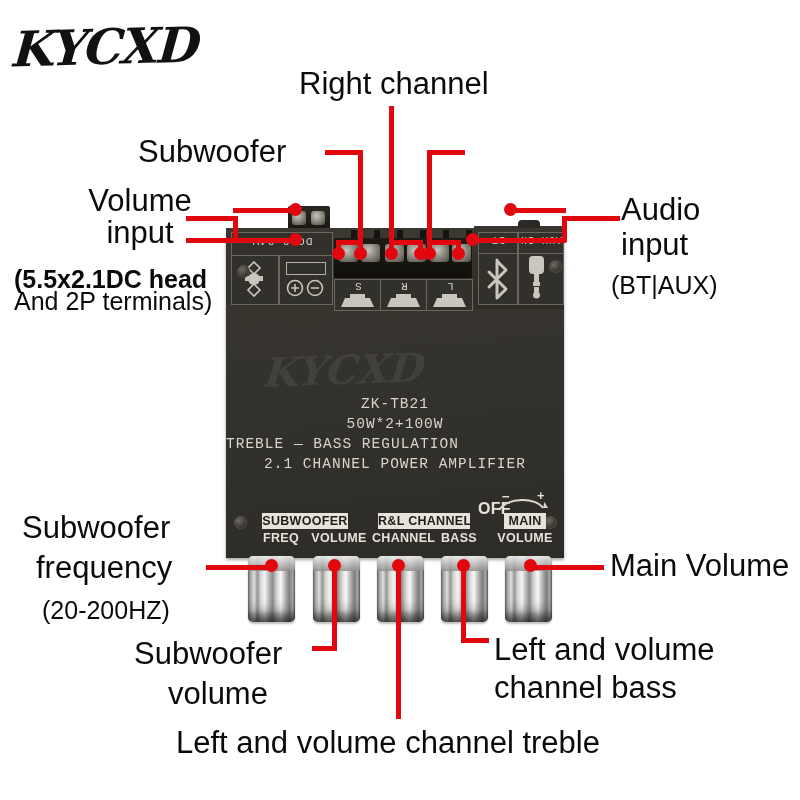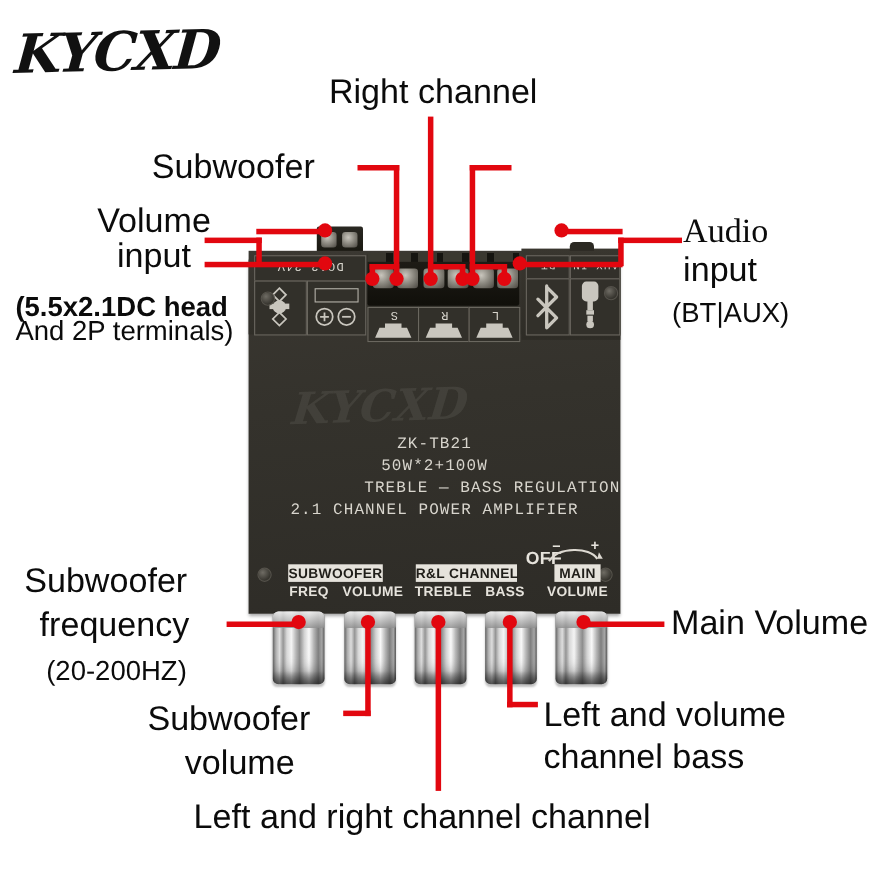--- a/index.html
+++ b/index.html
@@ -123,32 +123,32 @@
 <div id="stage">
 
   <div class="logo">KYCXD</div>
 
   <div id="board">
 
     <div style="position:absolute;left:40px;top:110px;font-family:'DejaVu Serif',serif;font-style:italic;font-weight:700;font-size:40px;color:rgba(200,196,186,.10);transform:skewX(-8deg) rotate(-2deg);white-space:nowrap;">KYCXD</div>
 
     <div class="silk" style="left:0;top:160px;width:338px;text-align:center;font-size:14.5px;">ZK-TB21</div>
     <div class="silk" style="left:0;top:180px;width:338px;text-align:center;font-size:14.5px;">50W*2+100W</div>
-    <div class="silk" style="left:0;top:200px;width:338px;text-align:right;font-size:14.5px;">TREBLE — BASS REGULATION</div>
+    <div class="silk" style="left:0;top:200px;width:338px;text-align:left;font-size:14.5px;">TREBLE — BASS REGULATION</div>
     <div class="silk" style="left:0;top:220px;width:338px;text-align:center;font-size:14.5px;">2.1 CHANNEL POWER AMPLIFIER</div>
 
     <div class="screw" style="left:8px;top:280px;"></div>
     <div class="screw" style="left:318px;top:280px;"></div>
 
     <div class="silkbox" style="left:36px;top:277px;width:86px;font-size:12.5px;padding:1px 0;">SUBWOOFER</div>
     <div class="silkplain" style="left:28px;top:295px;width:54px;font-size:12.5px;">FREQ</div>
     <div class="silkplain" style="left:80px;top:295px;width:66px;font-size:12.5px;">VOLUME</div>
 
     <div class="silkbox" style="left:152px;top:277px;width:92px;font-size:12.5px;padding:1px 0;">R&amp;L CHANNEL</div>
-    <div class="silkplain" style="left:146px;top:295px;width:62px;font-size:12.5px;">TREBLE</div>
+    <div class="silkplain" style="left:146px;top:295px;width:62px;font-size:12.5px;">CHANNEL</div>
     <div class="silkplain" style="left:206px;top:295px;width:54px;font-size:12.5px;">BASS</div>
 
     <div class="silkbox" style="left:278px;top:277px;width:42px;font-size:12.5px;padding:1px 0;">MAIN</div>
     <div class="silkplain" style="left:270px;top:295px;width:58px;font-size:12.5px;">VOLUME</div>
 
     <div class="silkplain" style="left:252px;top:264px;width:26px;font-size:16px;">OFF</div>
     <div class="silkplain" style="left:273px;top:253px;width:14px;font-size:13px;">−</div>
     <div class="silkplain" style="left:308px;top:252px;width:14px;font-size:13px;">+</div>
     <svg style="position:absolute;left:272px;top:258px;" width="50" height="20">
       <path d="M1,16 C10,3 38,3 45,14" fill="none" stroke="#ddd9d1" stroke-width="2"></path>
@@ -250,32 +250,32 @@
   <div class="lbl" style="left:299px;top:68px;">Right channel</div>
 
   <div class="lbl" style="left:138px;top:136px;">Subwoofer</div>
 
 
   <div class="lbl c" style="left:60px;top:185px;width:160px;">Volume</div>
   <div class="lbl c" style="left:60px;top:217px;width:160px;">input</div>
   <div class="lbl sub" style="left:14px;top:266px;font-weight:bold;">(5.5x2.1DC head</div>
   <div class="lbl sub" style="left:14px;top:288px;">And 2P terminals)</div>
 
-  <div class="lbl" style="left:621px;top:194px;font-family:Liberation Serif, serif;">Audio</div>
+  <div class="lbl" style="left:621px;top:194px;">Audio</div>
   <div class="lbl" style="left:621px;top:229px;">input</div>
   <div class="lbl sub" style="left:611px;top:272px;">(BT|AUX)</div>
 
   <div class="lbl" style="left:22px;top:512px;">Subwoofer</div>
   <div class="lbl" style="left:36px;top:552px;">frequency</div>
   <div class="lbl sub" style="left:42px;top:597px;">(20-200HZ)</div>
 
   <div class="lbl" style="left:134px;top:638px;">Subwoofer</div>
   <div class="lbl" style="left:168px;top:678px;">volume</div>
 
-  <div class="lbl" style="left:176px;top:727px;">Left and right channel channel</div>
+  <div class="lbl" style="left:176px;top:727px;">Left and volume channel treble</div>
 
   <div class="lbl" style="left:494px;top:634px;">Left and volume</div>
   <div class="lbl" style="left:494px;top:672px;">channel bass</div>
 
   <div class="lbl" style="left:610px;top:550px;">Main Volume</div>
 
   <div class="rd rv" style="left:389px;top:106px;height:134px;"></div>
   <div class="rd rh" style="left:389px;top:240px;width:34px;"></div>
   <div class="rd rv" style="left:389px;top:240px;height:12px;"></div>
   <div class="rd rv" style="left:418px;top:240px;height:12px;"></div>

